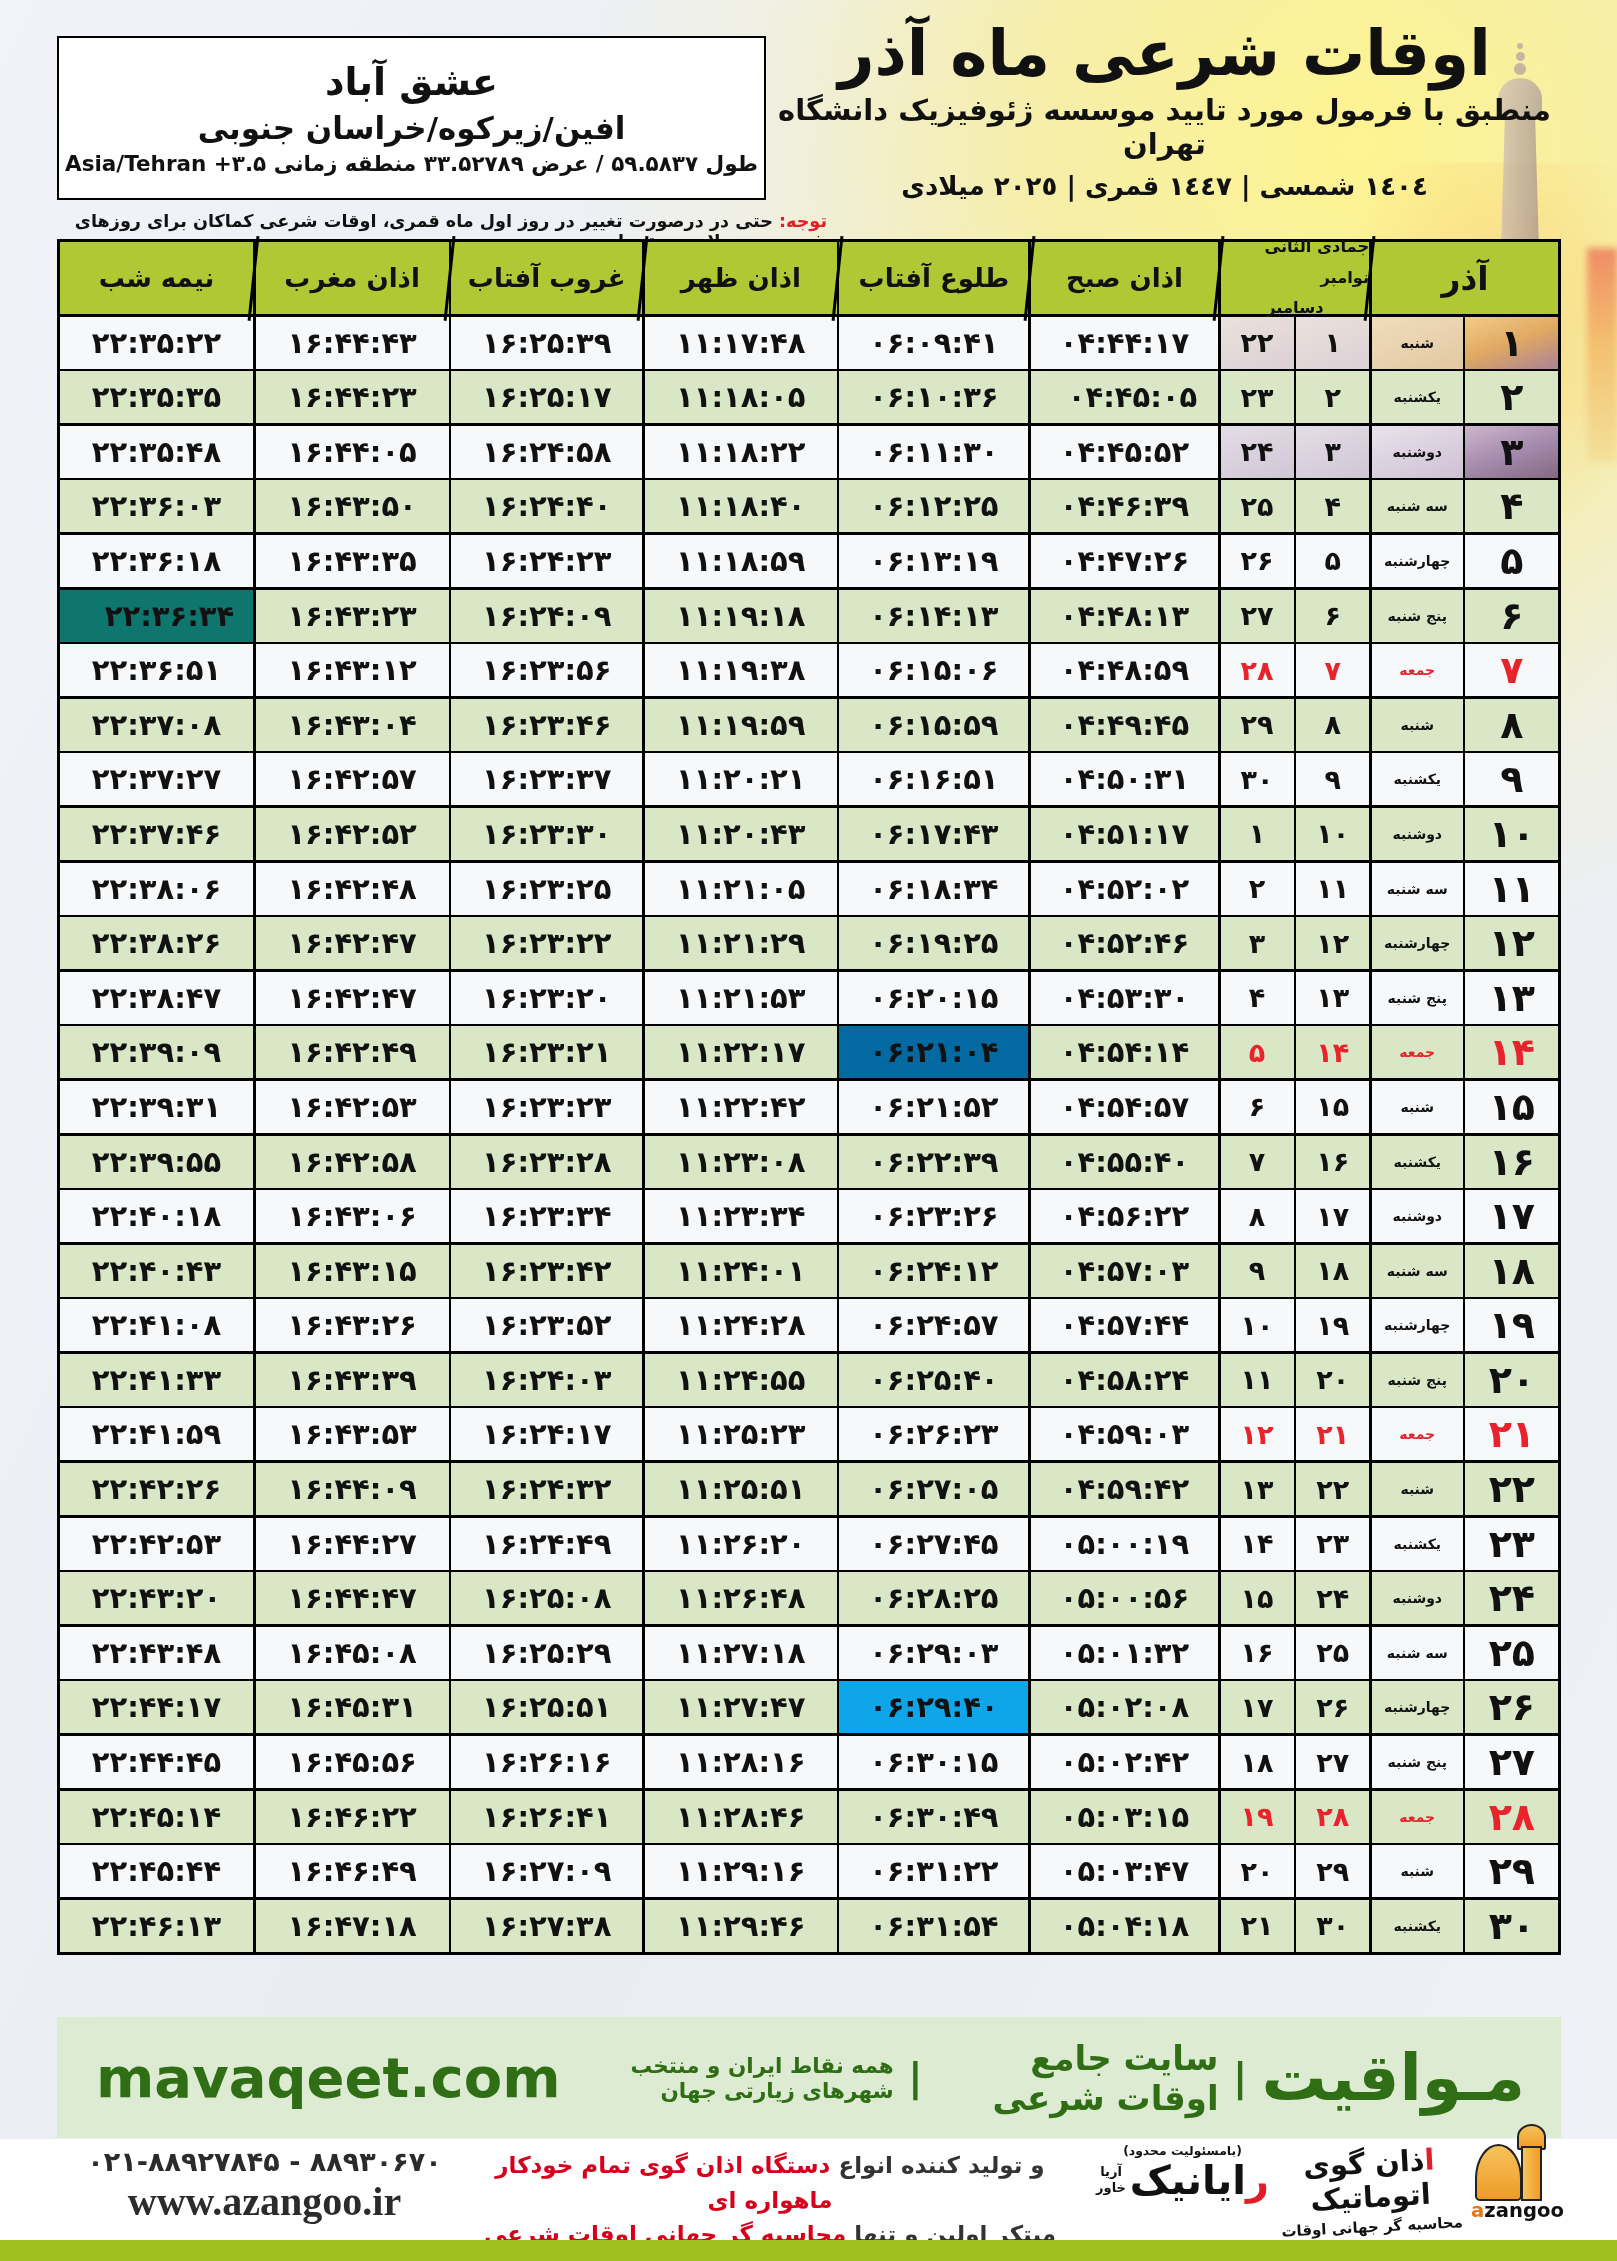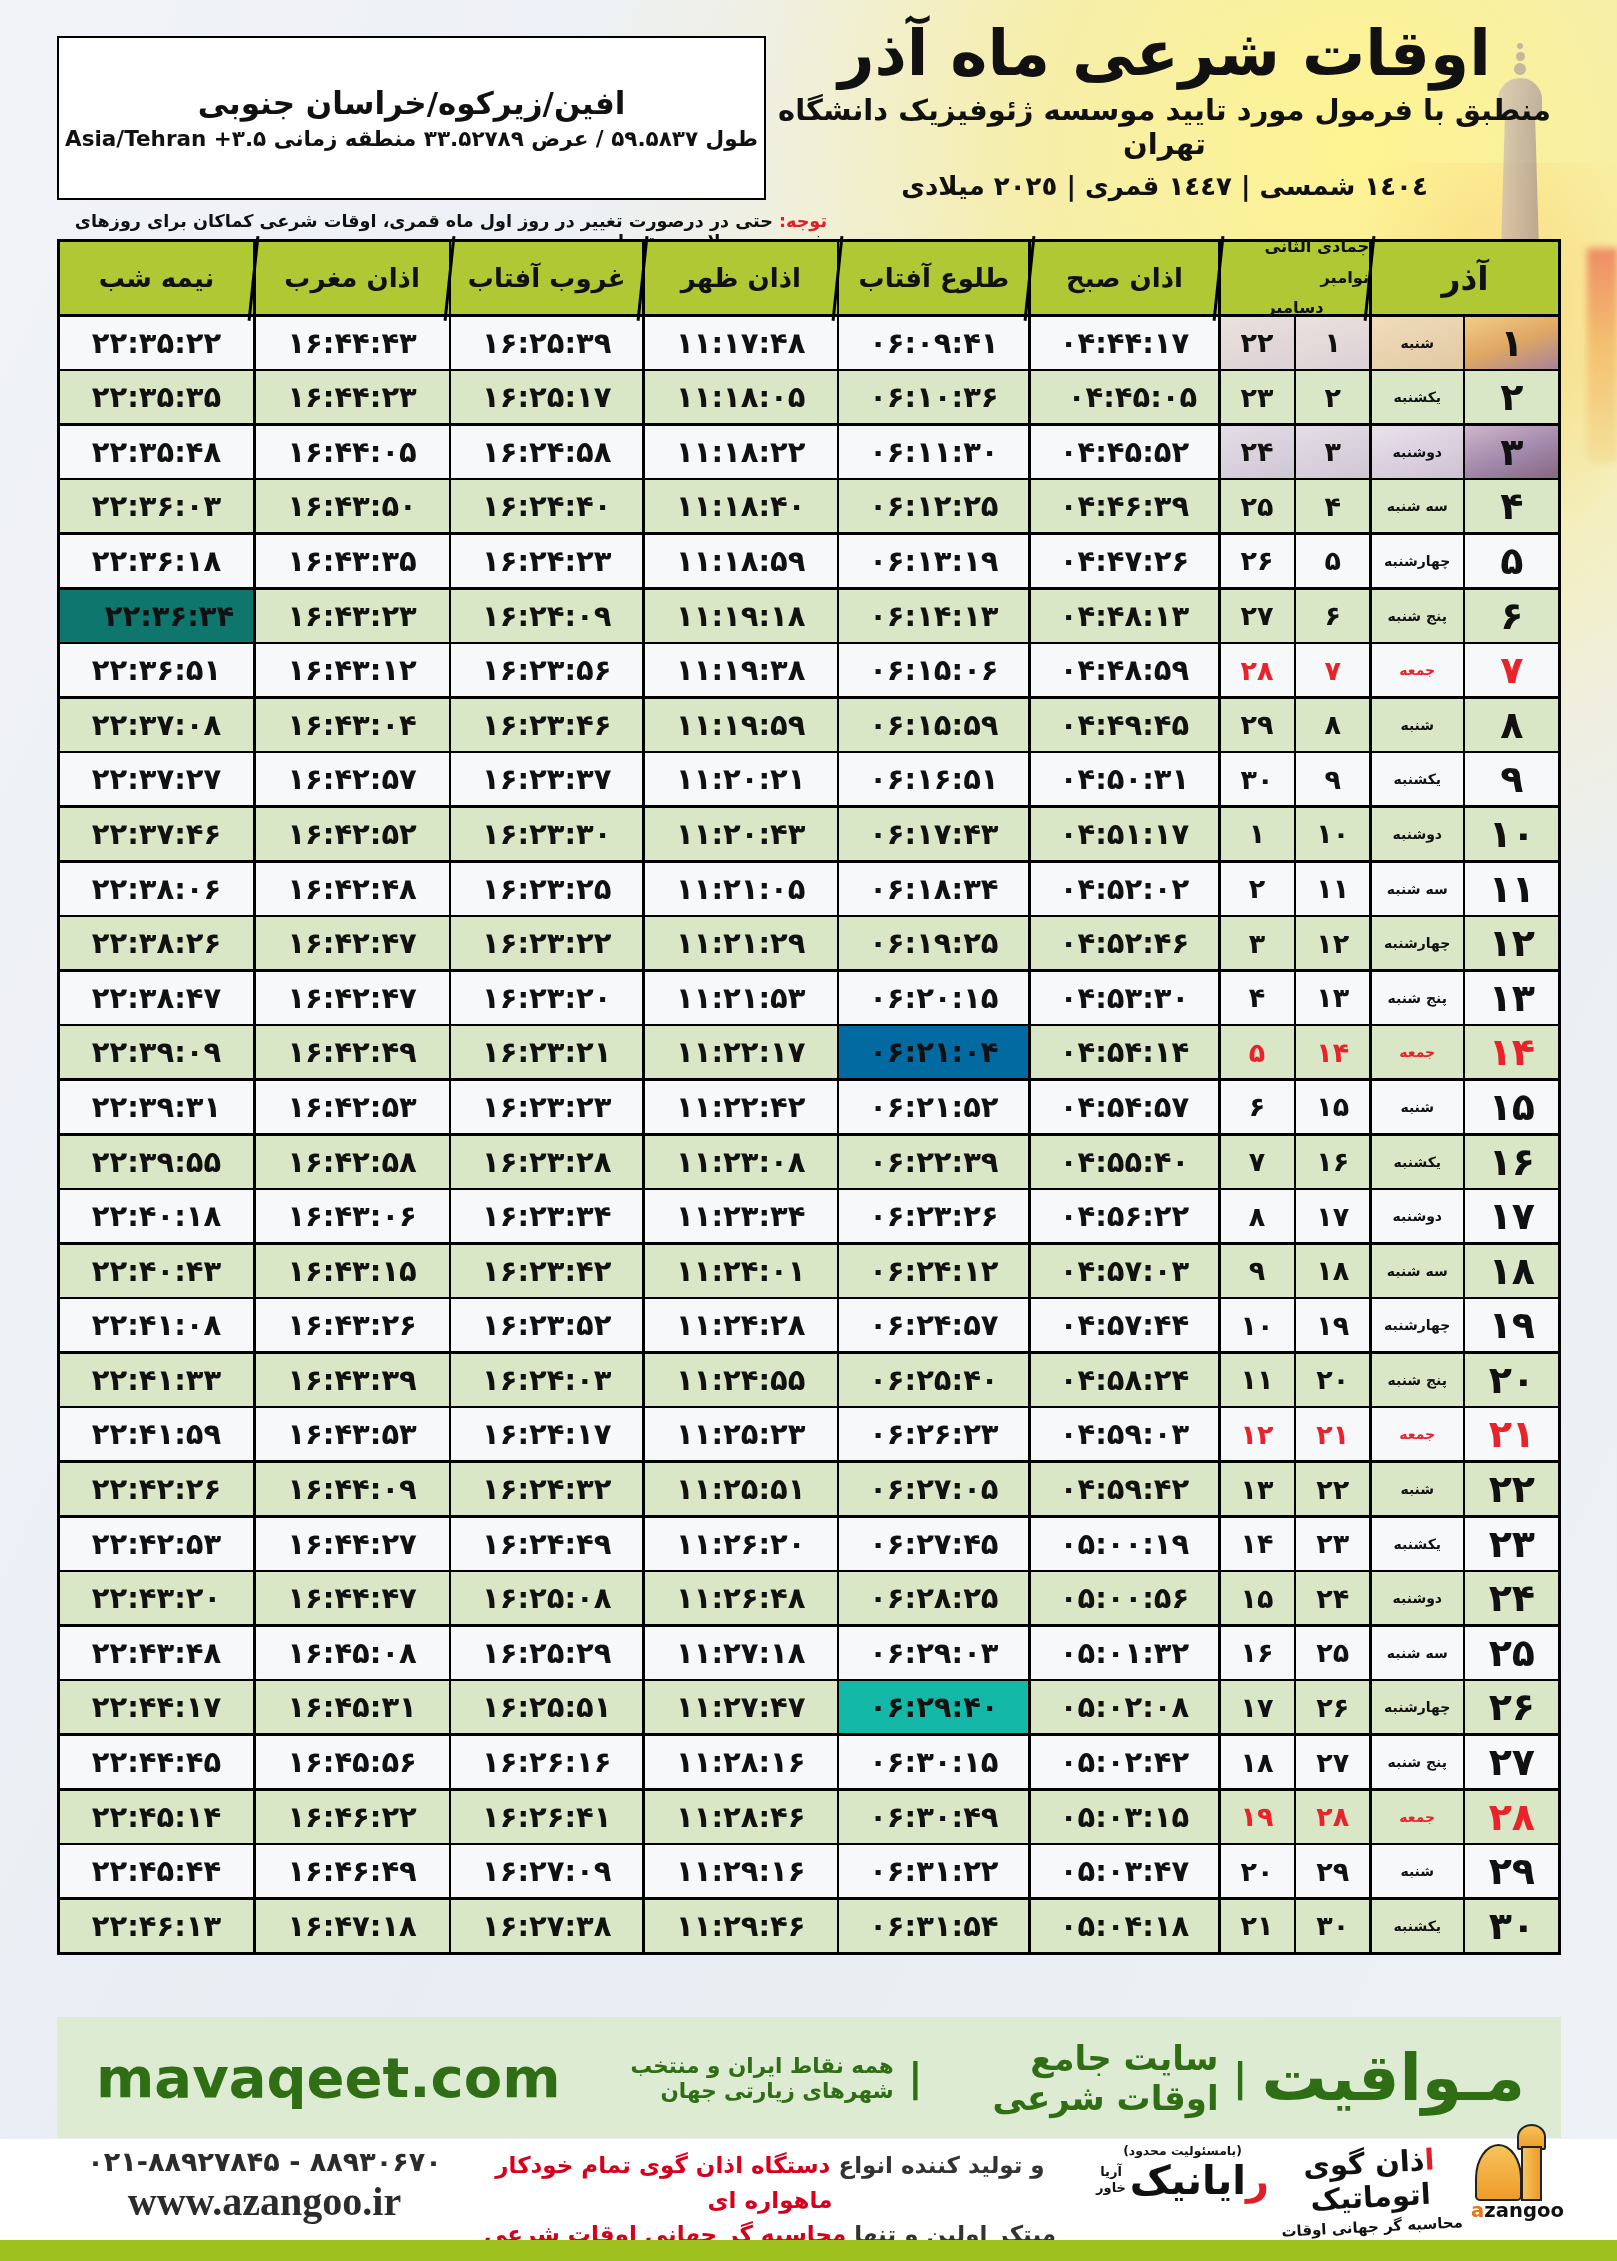--- a/index.html
+++ b/index.html
@@ -100,20 +100,21 @@
 <div class="bg-warm-edge"></div>
 <div class="minaret">
   <div class="balls"></div>
   <div class="balls b2"></div>
   <div class="balls b3"></div>
   <div class="dome"></div>
   <div class="tower"></div>
 </div>
 
 <div class="loc-box">
+  <div class="loc-city">عشق آباد</div>
   <div class="loc-region">افین/زیرکوه/خراسان جنوبی</div>
   <div class="loc-coords">
     <span>طول ۵۹.۵۸۳۷ / عرض ۳۳.۵۲۷۸۹ منطقه زمانی</span>
     <span class="tz">Asia/Tehran +۳.۵</span>
   </div>
 </div>
 
 <div class="title-block">
   <div class="title-main">اوقات شرعی ماه آذر</div>
   <div class="title-sub">منطبق با فرمول مورد تایید موسسه ژئوفیزیک دانشگاه تهران</div>
@@ -403,21 +404,21 @@
     <div class="cell c-time cell-bg row-odd">۰۶:۲۹:۰۳</div>
     <div class="cell c-time cell-bg row-odd">۰۵:۰۱:۳۲</div>
     <div class="cell c-num cell-bg c-g row-odd">۱۶</div>
     <div class="cell c-num cell-bg c-h row-odd">۲۵</div>
     <div class="cell c-w cell-bg row-odd">سه شنبه</div>
     <div class="cell c-day cell-bg row-odd">۲۵</div>
     <div class="cell c-time cell-bg row-even" style="background: rgb(217, 231, 198);">۲۲:۴۴:۱۷</div>
     <div class="cell c-time cell-bg row-even" style="background: rgb(217, 231, 198);">۱۶:۴۵:۳۱</div>
     <div class="cell c-time cell-bg row-even" style="background: rgb(217, 231, 198);">۱۶:۲۵:۵۱</div>
     <div class="cell c-time cell-bg row-even" style="background: rgb(217, 231, 198);">۱۱:۲۷:۴۷</div>
-    <div class="cell c-time cell-bg row-even" style="background: #14b8a6;">۰۶:۲۹:۴۰</div>
+    <div class="cell c-time cell-bg row-even" style="background: #0ea5e9;">۰۶:۲۹:۴۰</div>
     <div class="cell c-time cell-bg row-even" style="background: rgb(217, 231, 198);">۰۵:۰۲:۰۸</div>
     <div class="cell c-num cell-bg c-g row-even" style="background: rgb(217, 231, 198);">۱۷</div>
     <div class="cell c-num cell-bg c-h row-even" style="background: rgb(217, 231, 198);">۲۶</div>
     <div class="cell c-w cell-bg row-even" style="background: rgb(217, 231, 198);">چهارشنبه</div>
     <div class="cell c-day cell-bg row-even" style="background: rgb(217, 231, 198);">۲۶</div>
     <div class="cell c-time cell-bg row-odd">۲۲:۴۴:۴۵</div>
     <div class="cell c-time cell-bg row-odd">۱۶:۴۵:۵۶</div>
     <div class="cell c-time cell-bg row-odd">۱۶:۲۶:۱۶</div>
     <div class="cell c-time cell-bg row-odd">۱۱:۲۸:۱۶</div>
     <div class="cell c-time cell-bg row-odd">۰۶:۳۰:۱۵</div>

